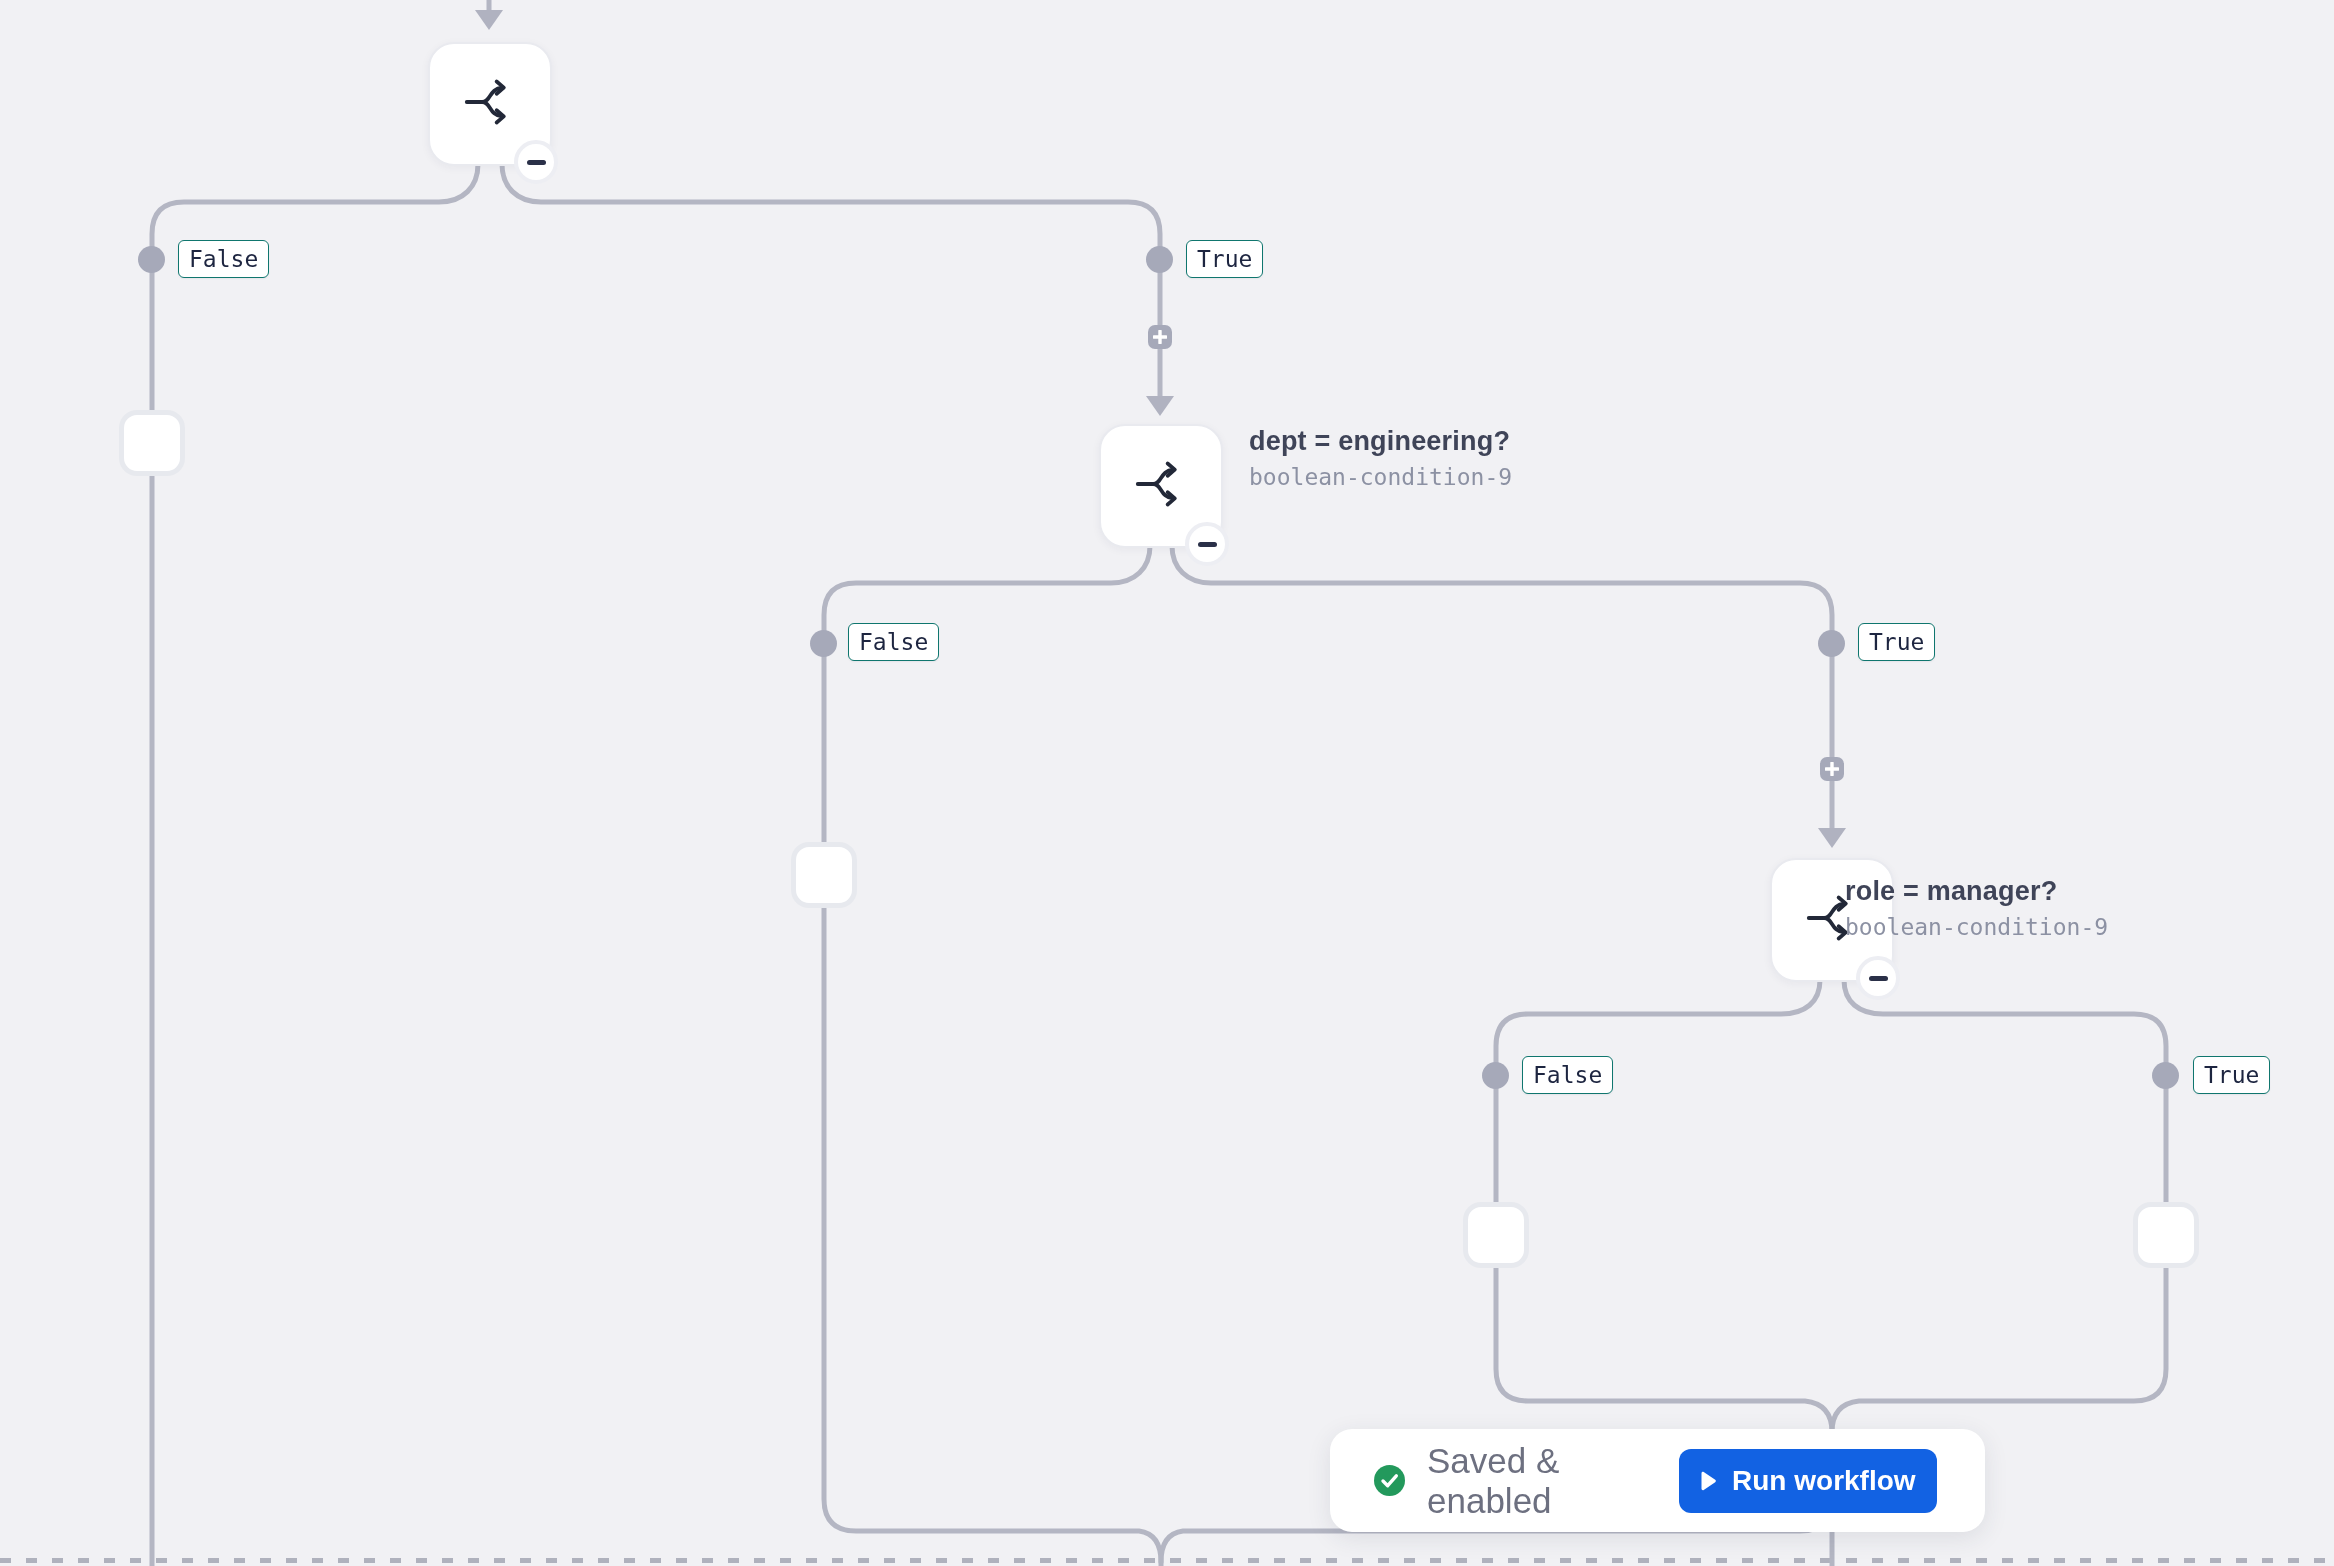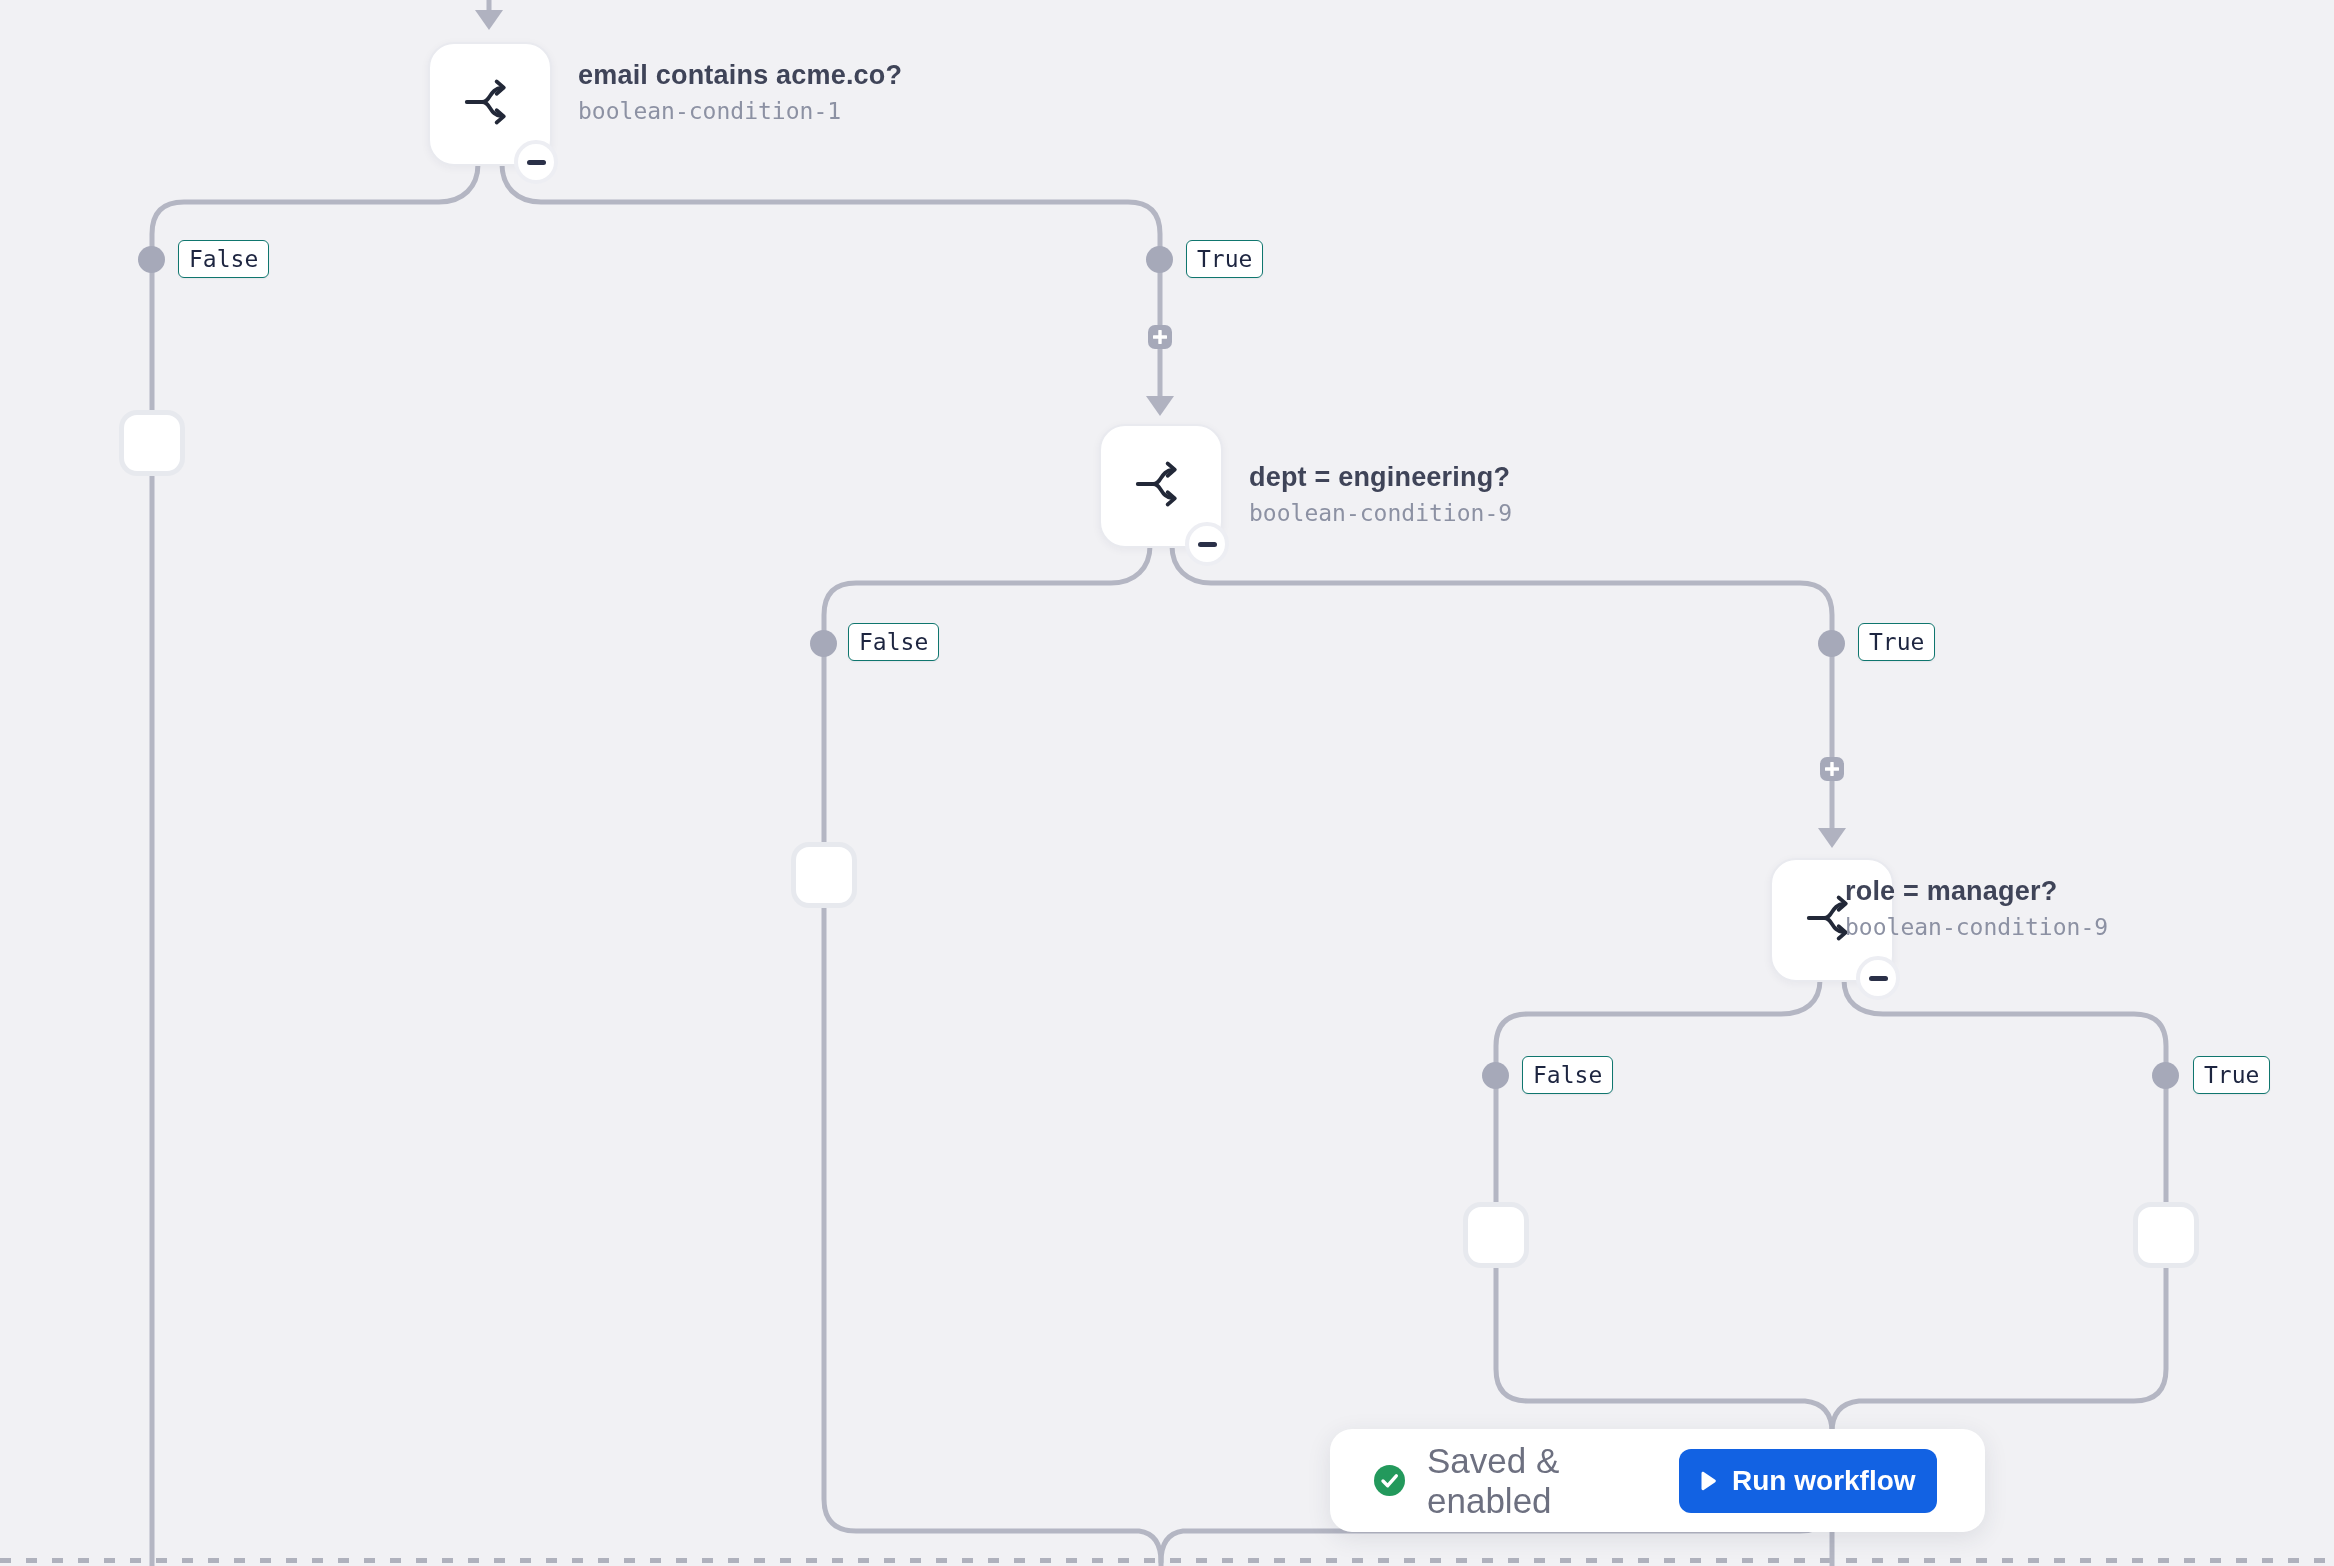--- a/index.html
+++ b/index.html
@@ -102,24 +102,20 @@
         <path d="M21 28 C29 28 27 16 39 15"></path>
         <path d="M34 9.5 L40.5 15 L34 20.5"></path>
         <path d="M21 28 C29 28 27 40 39 41"></path>
         <path d="M34 35.5 L40.5 41 L34 46.5"></path>
       </svg>
     </span>
     <div class="badge-minus">
       <div class="bar"></div>
     </div>
   </div>
-  <div class="node-label" style="left:578px;top:60px;">
-    <div class="node-title">email contains acme.co?</div>
-    <div class="node-sub">boolean-condition-1</div>
-  </div>
 
   <div class="dot" style="left:138px;top:246px;"></div>
   <div class="chip" style="left:178px;top:240px;">False</div>
   <div class="dot" style="left:1146px;top:246px;"></div>
   <div class="chip" style="left:1186px;top:240px;">True</div>
 
   <div class="plus" style="left:1148px;top:325px;">
     <svg width="14" height="14" viewBox="0 0 14 14">
       <path d="M7 1 V13 M1 7 H13" stroke="#fff" stroke-width="3.4" stroke-linecap="round"></path>
     </svg>
@@ -134,21 +130,21 @@
         <path d="M21 28 C29 28 27 16 39 15"></path>
         <path d="M34 9.5 L40.5 15 L34 20.5"></path>
         <path d="M21 28 C29 28 27 40 39 41"></path>
         <path d="M34 35.5 L40.5 41 L34 46.5"></path>
       </svg>
     </span>
     <div class="badge-minus">
       <div class="bar"></div>
     </div>
   </div>
-  <div class="node-label" style="left:1249px;top:462px;">
+  <div class="node-label" style="left:1249px;top:426px;">
     <div class="node-title">dept = engineering?</div>
     <div class="node-sub">boolean-condition-9</div>
   </div>
 
   <div class="dot" style="left:810px;top:630px;"></div>
   <div class="chip" style="left:848px;top:623px;">False</div>
   <div class="dot" style="left:1818px;top:630px;"></div>
   <div class="chip" style="left:1858px;top:623px;">True</div>
 
   <div class="plus" style="left:1820px;top:757px;">

